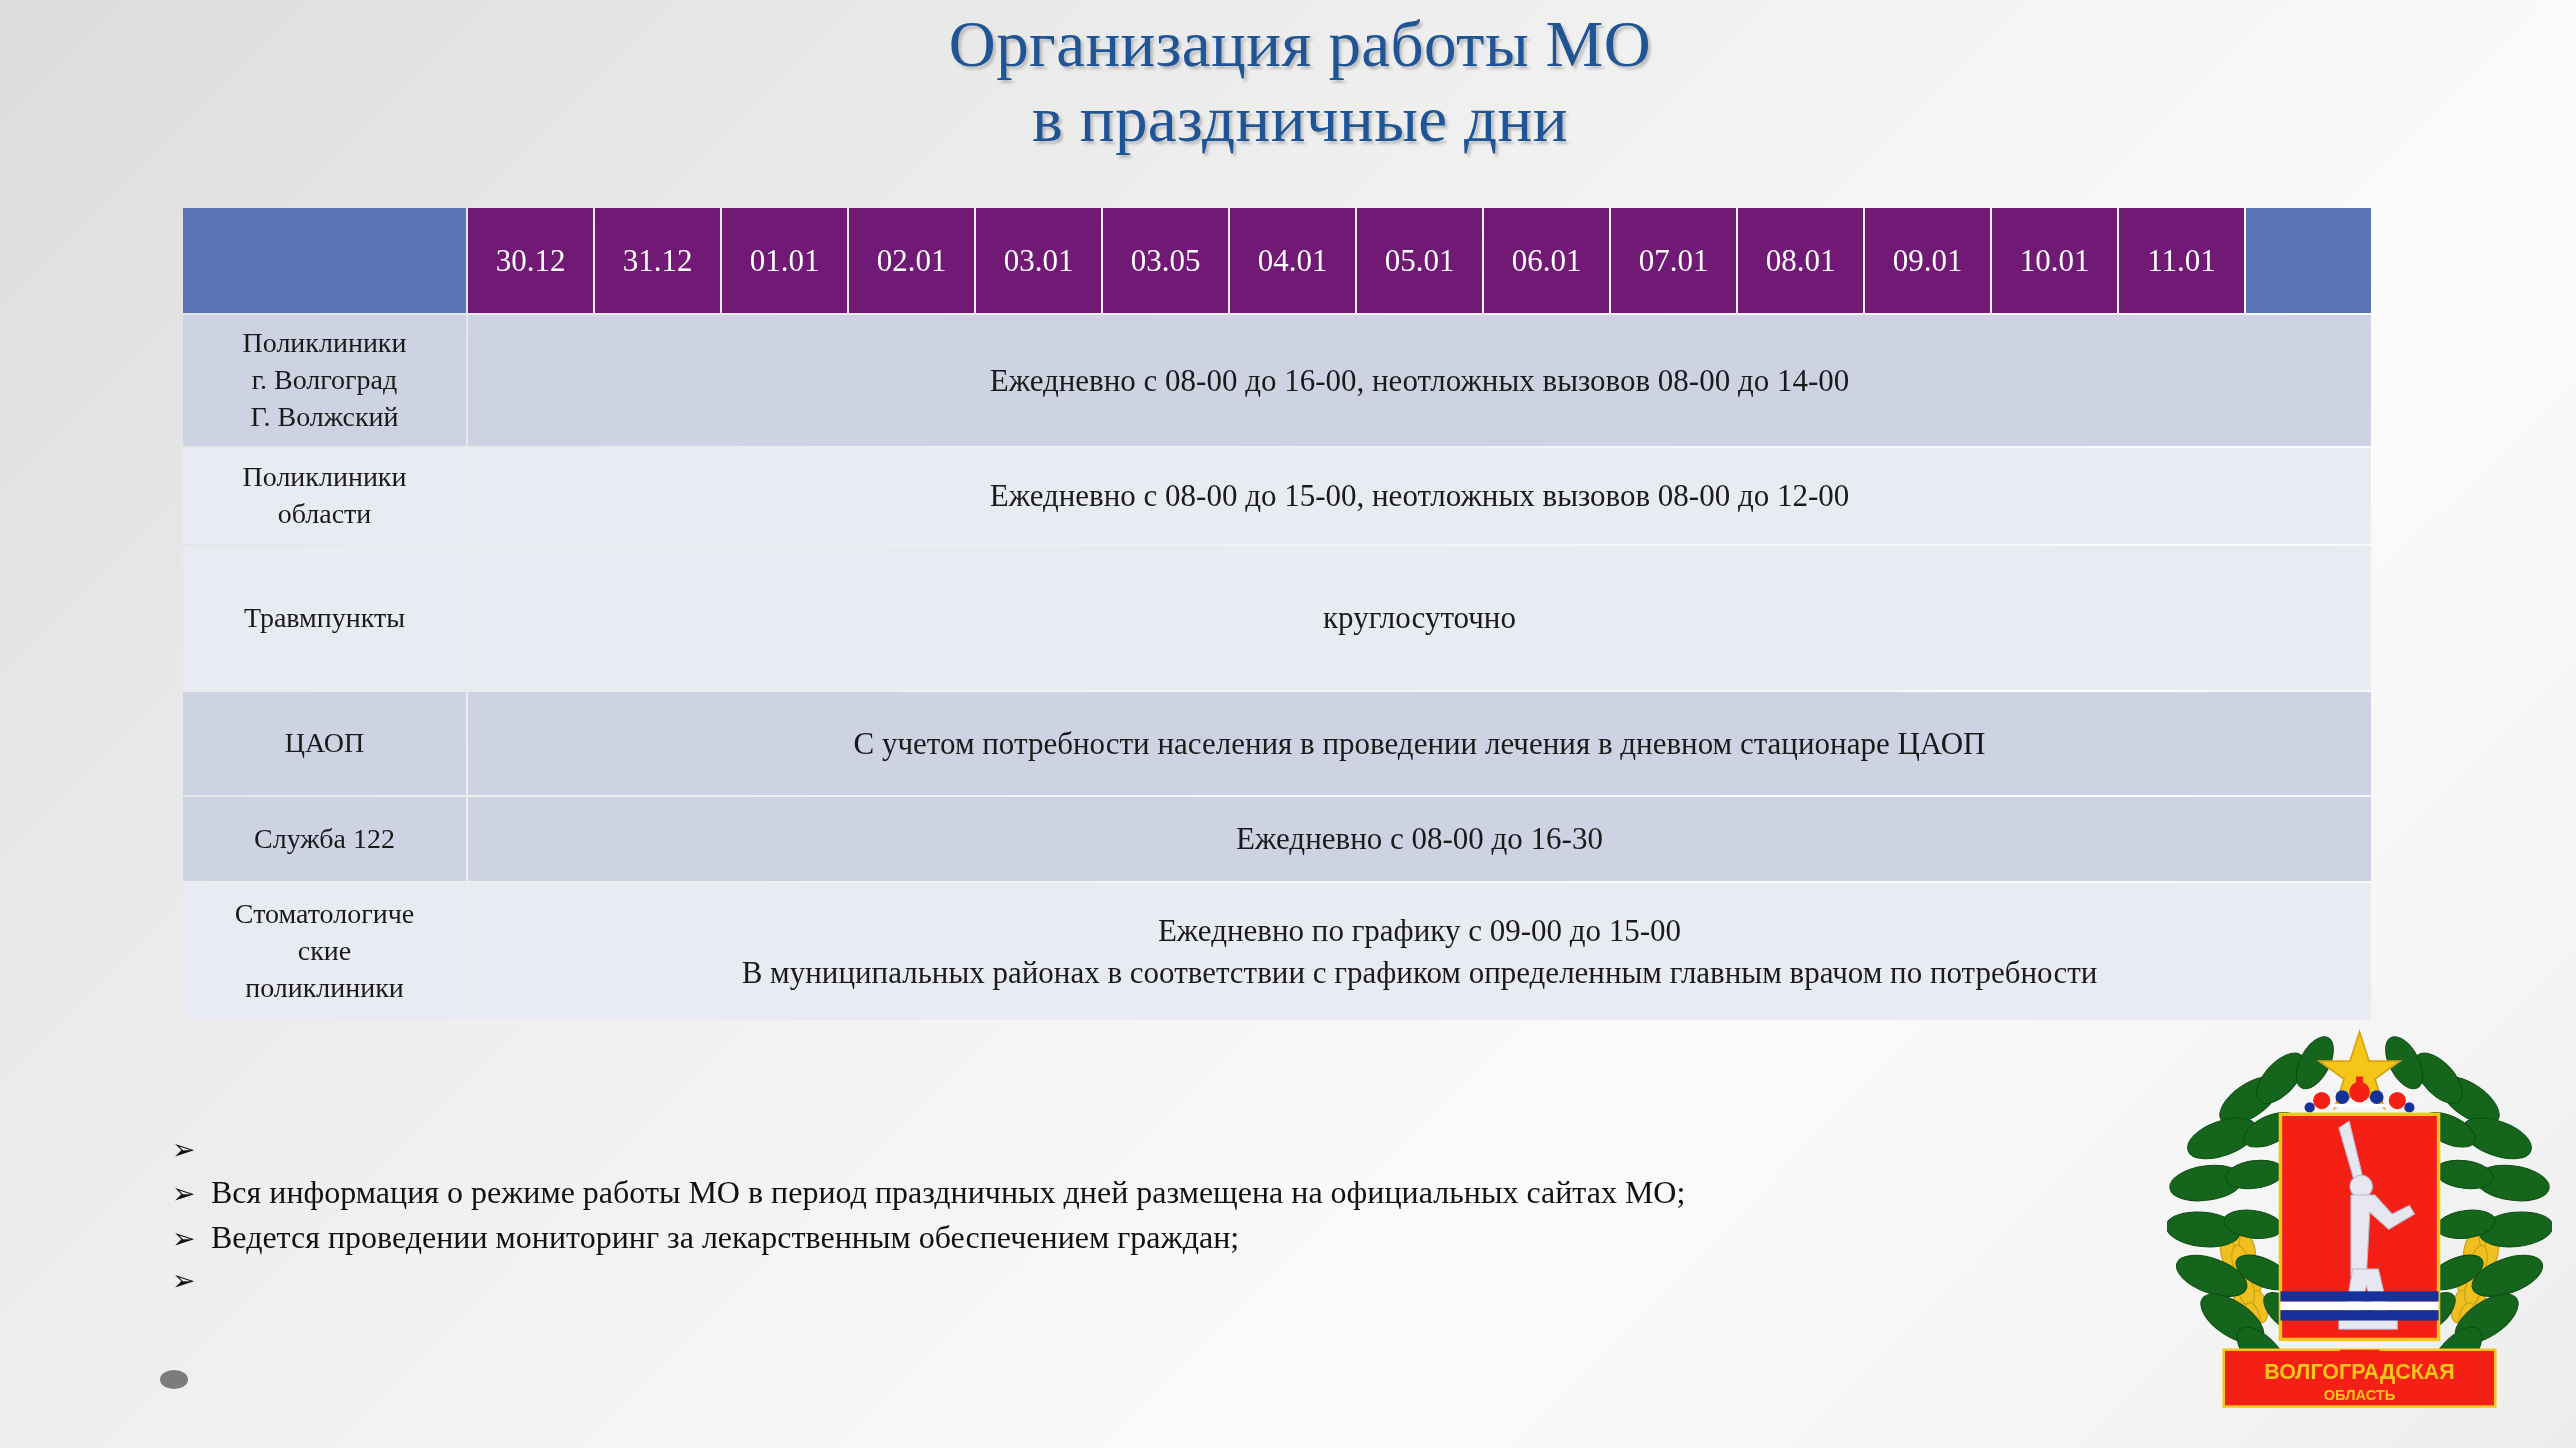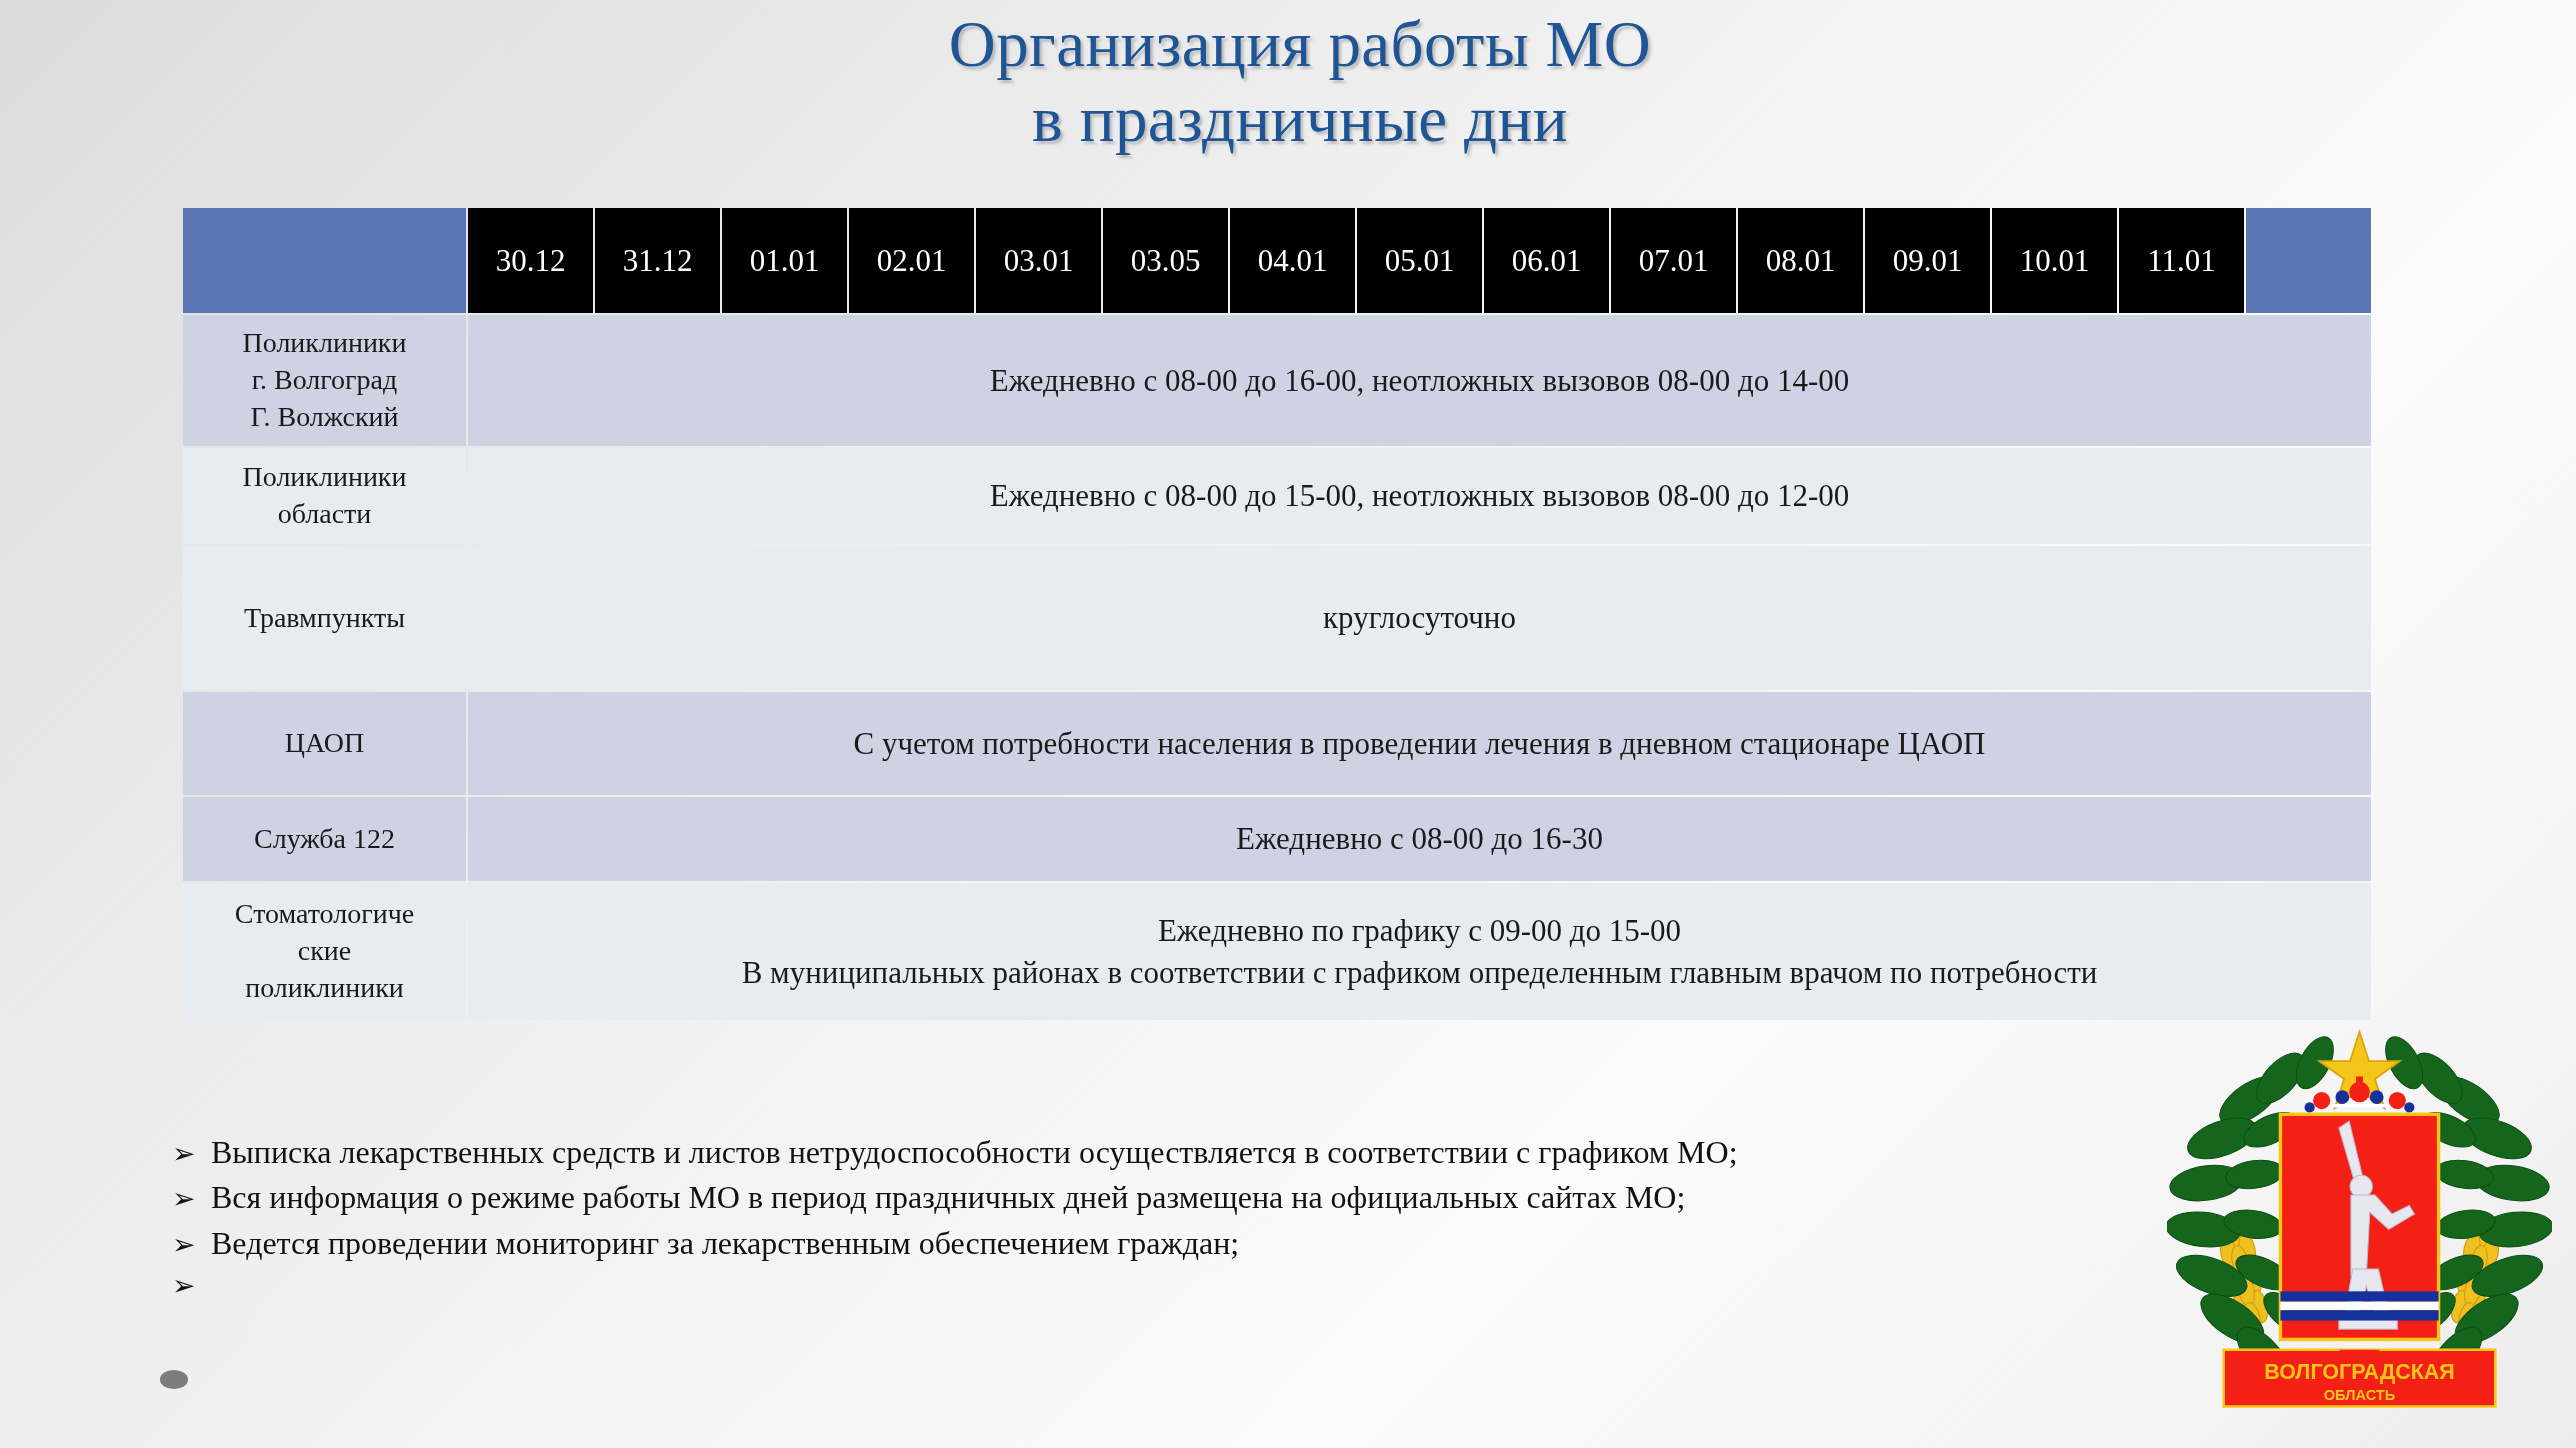--- a/index.html
+++ b/index.html
@@ -44,21 +44,21 @@
     border-spacing: 2.6px;
     table-layout: fixed;
   }
   .schedule-table td, .schedule-table th {
     padding: 0;
     vertical-align: middle;
     font-weight: normal;
   }
 
   .hdr {
-    background: #000000;
+    background: #701a75;
     color: #ffffff;
     font-size: 31px;
     text-align: center;
     height: 105px;
     font-family: "Liberation Serif", "DejaVu Serif", serif;
   }
   .hdr-blank { background: #5b74b4; }
 
   .col-label { width: 283px; }
   .col-date  { width: 125px; }
@@ -243,21 +243,20 @@
         <span class="sub-line">Ежедневно по графику с 09-00  до 15-00</span>
         <span class="sub-line">В муниципальных районах в соответствии с графиком определенным главным врачом по потребности</span>
       </td>
     </tr>
   </tbody>
 </table>
 
 <div class="bullets">
   <div class="bullet-row">
     <span class="bullet-mark">➢</span>
-    <span>Выписка лекарственных средств и листов нетрудоспособности осуществляется в соответствии с графиком МО;</span>
   </div>
   <div class="bullet-row">
     <span class="bullet-mark">➢</span>
     <span>Вся информация о режиме работы МО в период праздничных дней размещена на официальных сайтах МО;</span>
   </div>
   <div class="bullet-row">
     <span class="bullet-mark">➢</span>
     <span>Ведется проведении мониторинг за лекарственным обеспечением граждан;</span>
   </div>
   <div class="bullet-row">

